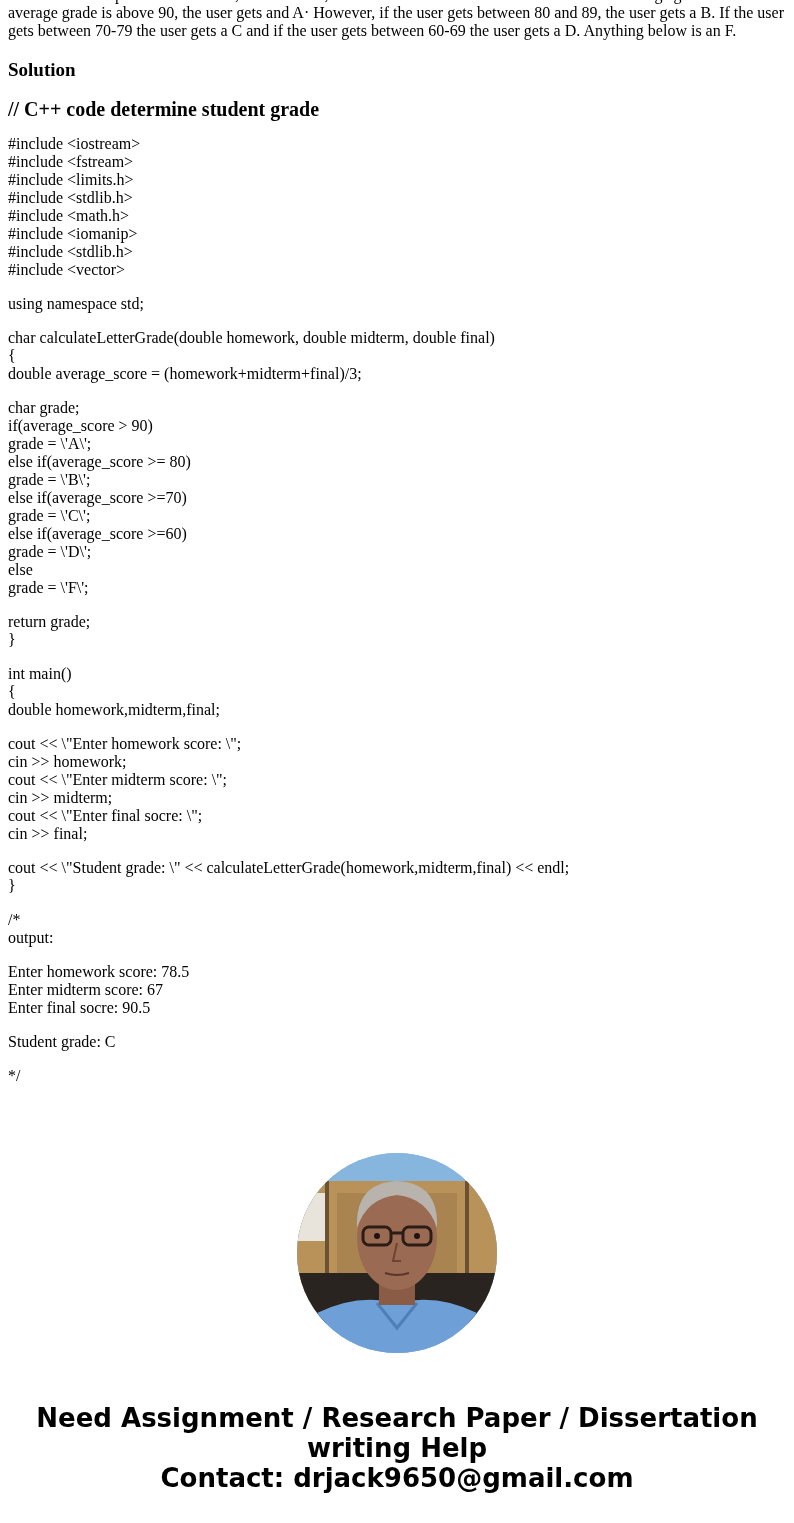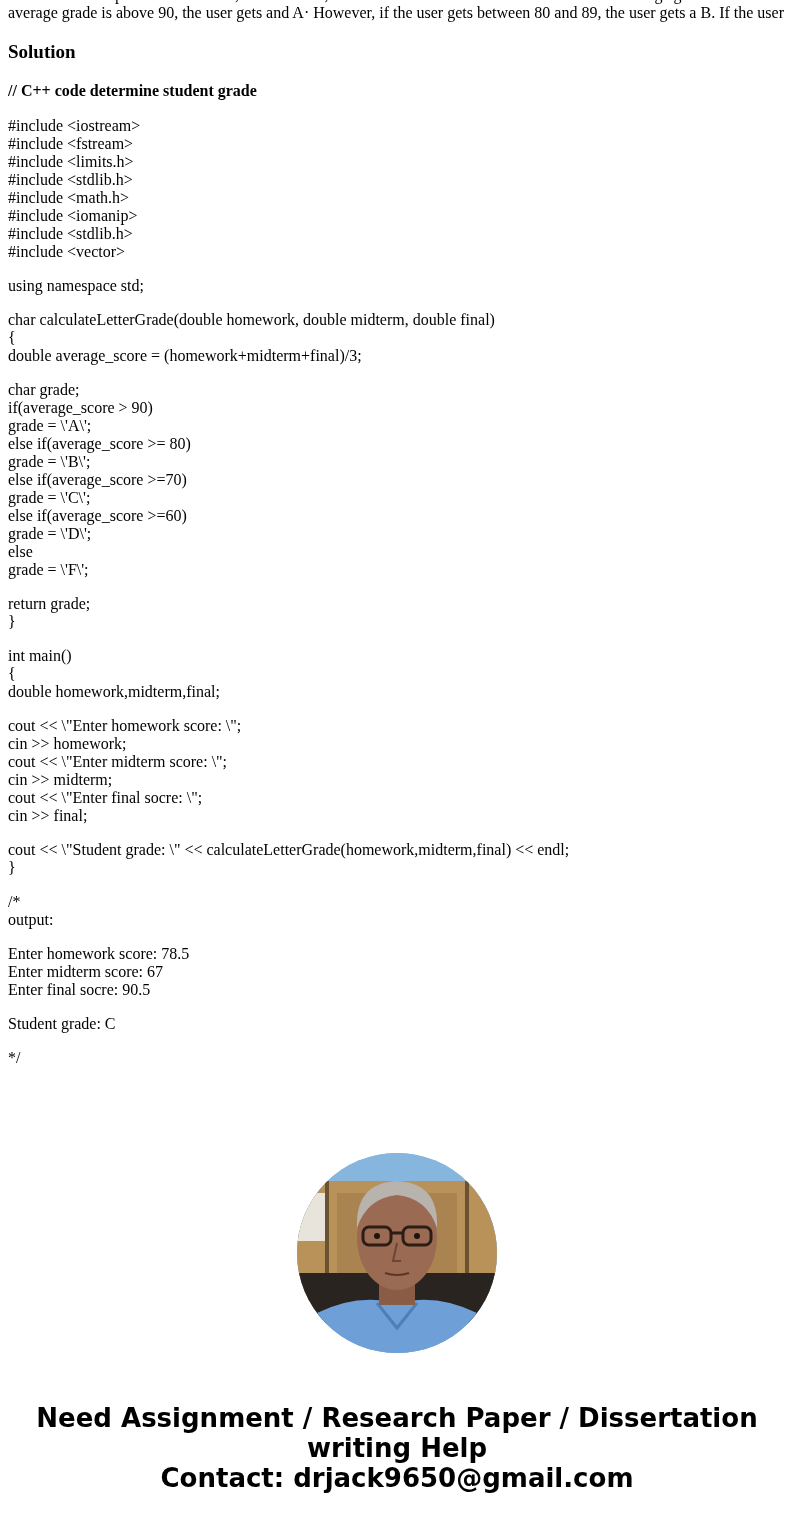--- a/index.html
+++ b/index.html
@@ -27,21 +27,21 @@
       margin: 0;
       line-height: 18px;
     }
     h2.solution {
       font-size: 19px;
       font-weight: bold;
       margin: 19px 0 18px 0;
       line-height: 22px;
     }
     h3.code-title {
-      font-size: 16px;
+      font-size: 20px;
       font-weight: bold;
       margin: 0 0 16px 0;
       line-height: 20px;
     }
     .block {
       margin: 0 0 16px 0;
     }
     .line {
       display: block;
       white-space: pre;
@@ -77,20 +77,21 @@
     .promo span { display: block; }
   </style>
 </head>
 <body>
 
 <div class="page">
 
   <p class="intro">
     <span class="line">should take as input one homework, one midterm, and one final. It will use this to calculate the average grade. If this</span>
     <span class="line">average grade is above 90, the user gets and A· However, if the user gets between 80 and 89, the user gets a B. If the user</span>
+    <span class="line">gets between 70-79 the user gets a C and if the user gets between 60-69 the user gets a D. Anything below is an F.</span>
   </p>
 
   <h2 class="solution">Solution</h2>
 
   <h3 class="code-title">// C++ code determine student grade</h3>
 
   <div class="block">
     <span class="line">#include &lt;iostream&gt;</span>
     <span class="line">#include &lt;fstream&gt;</span>
     <span class="line">#include &lt;limits.h&gt;</span>

